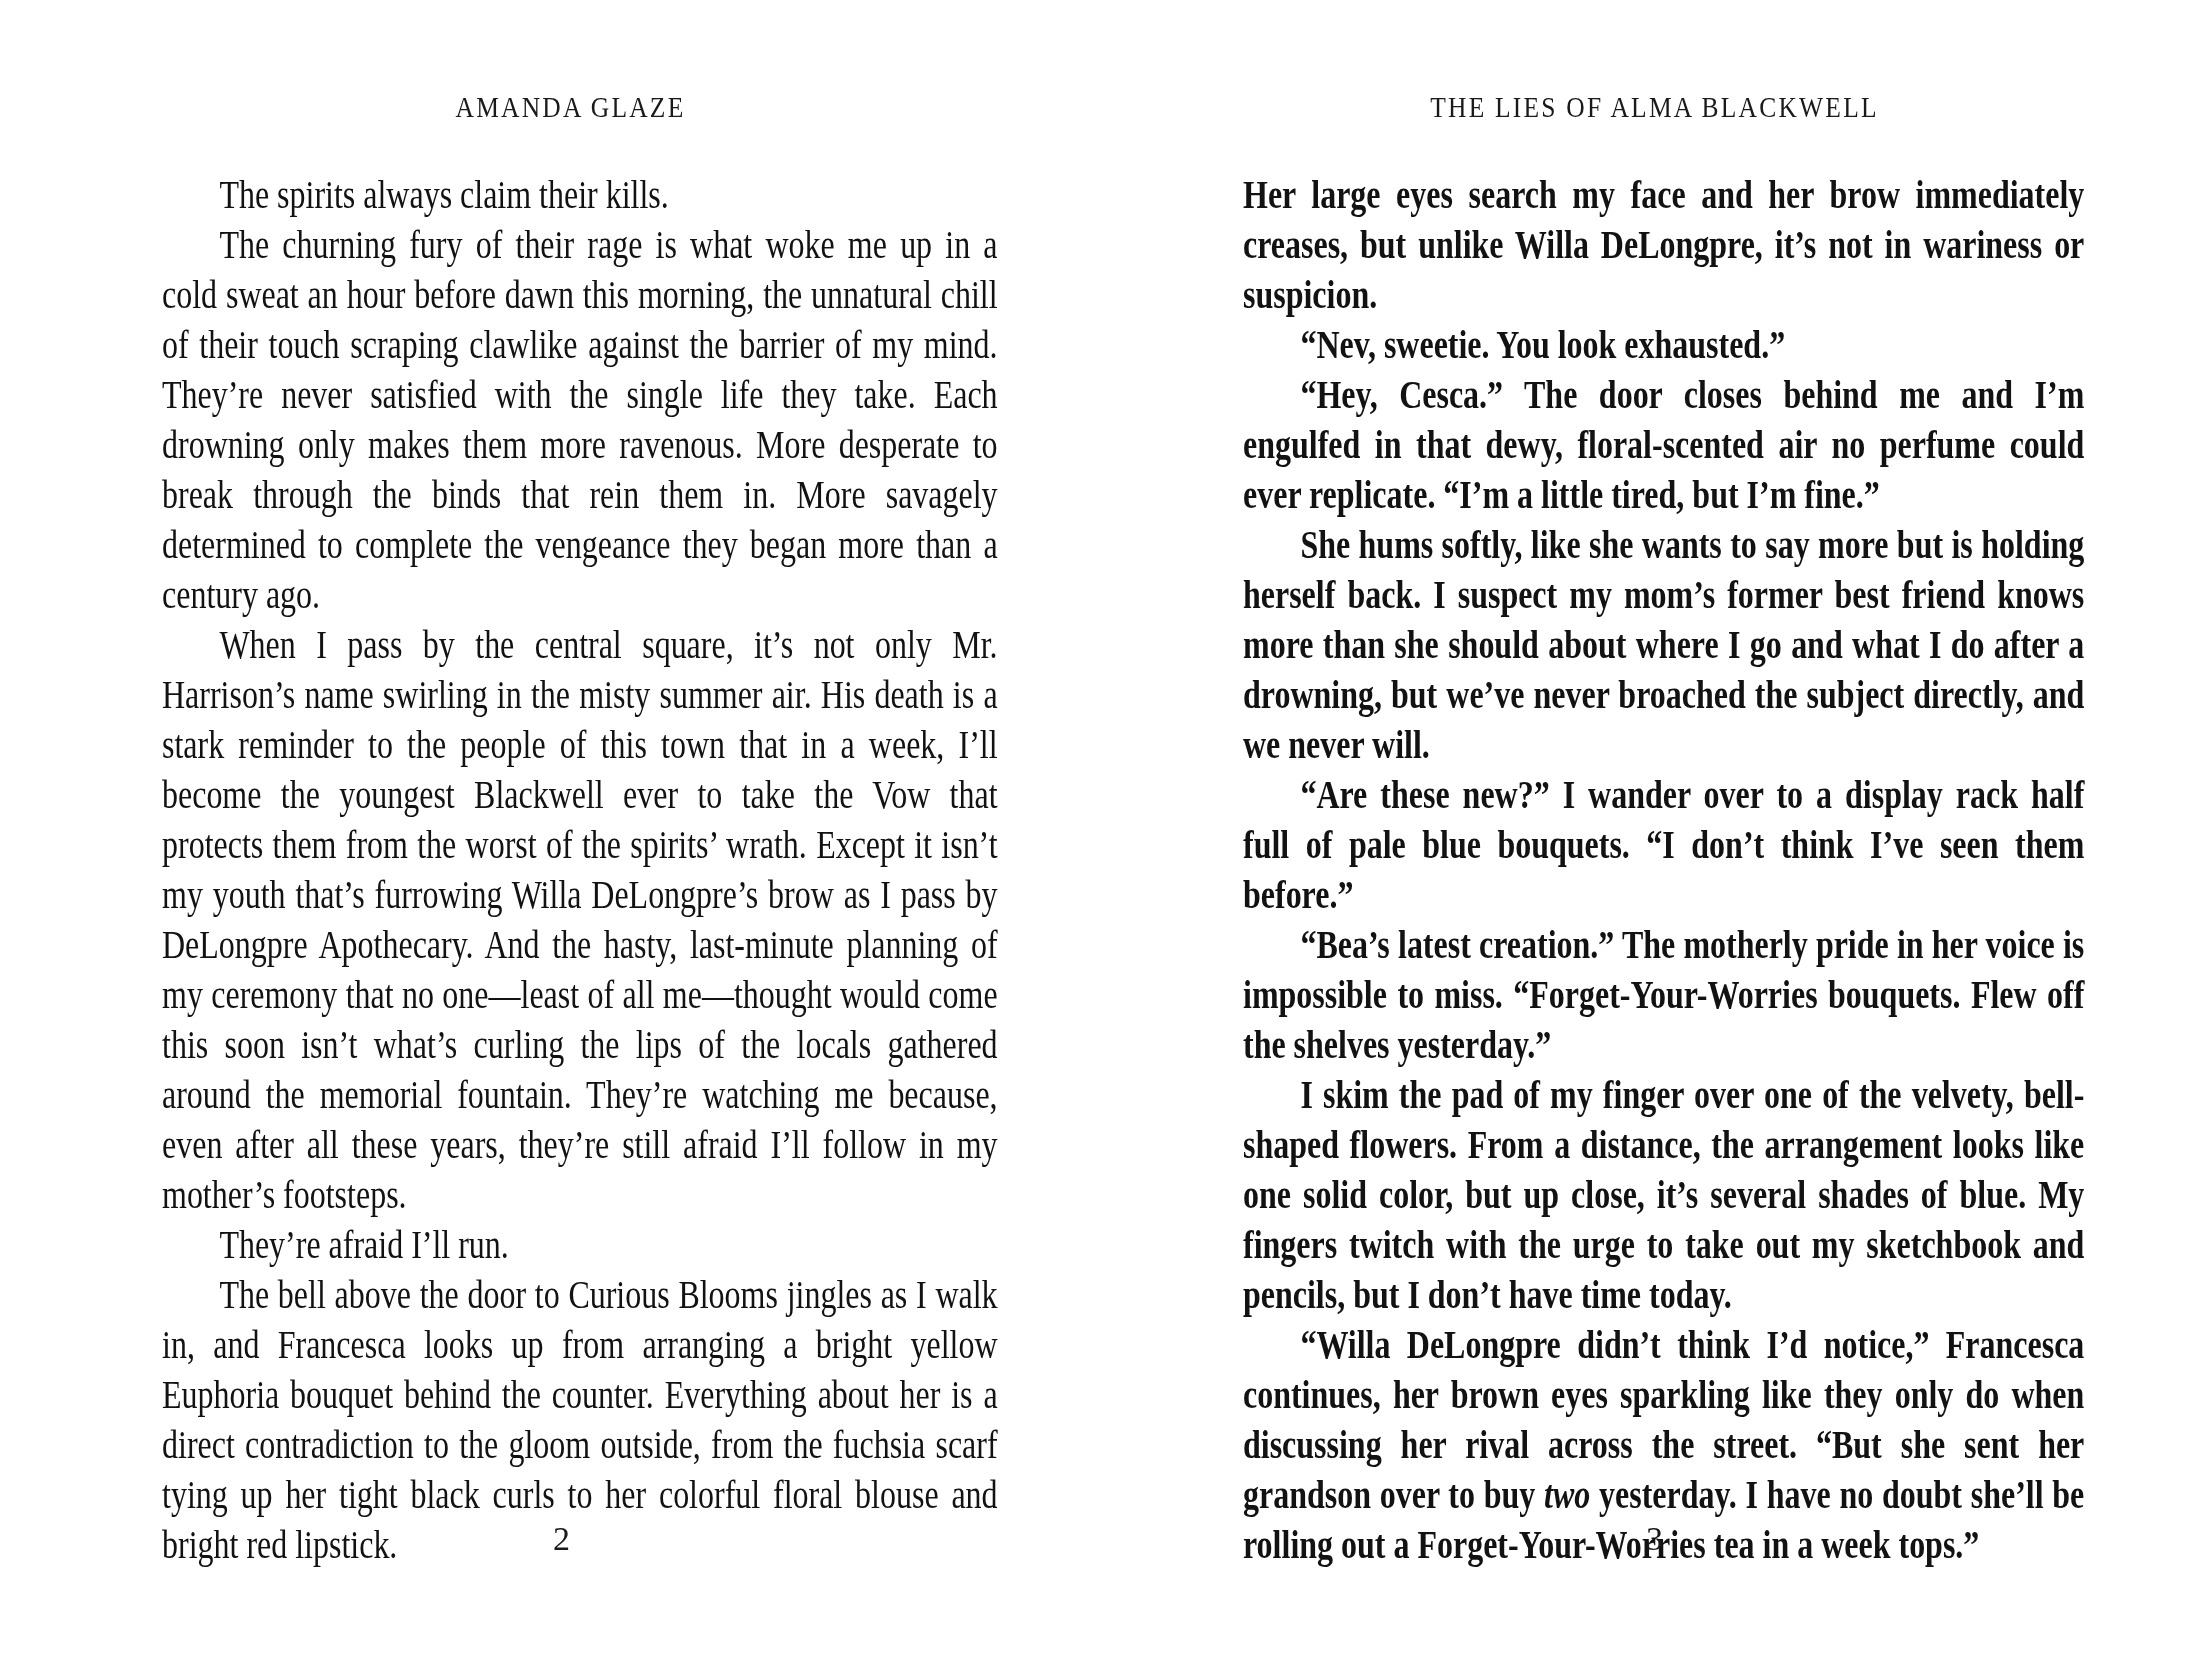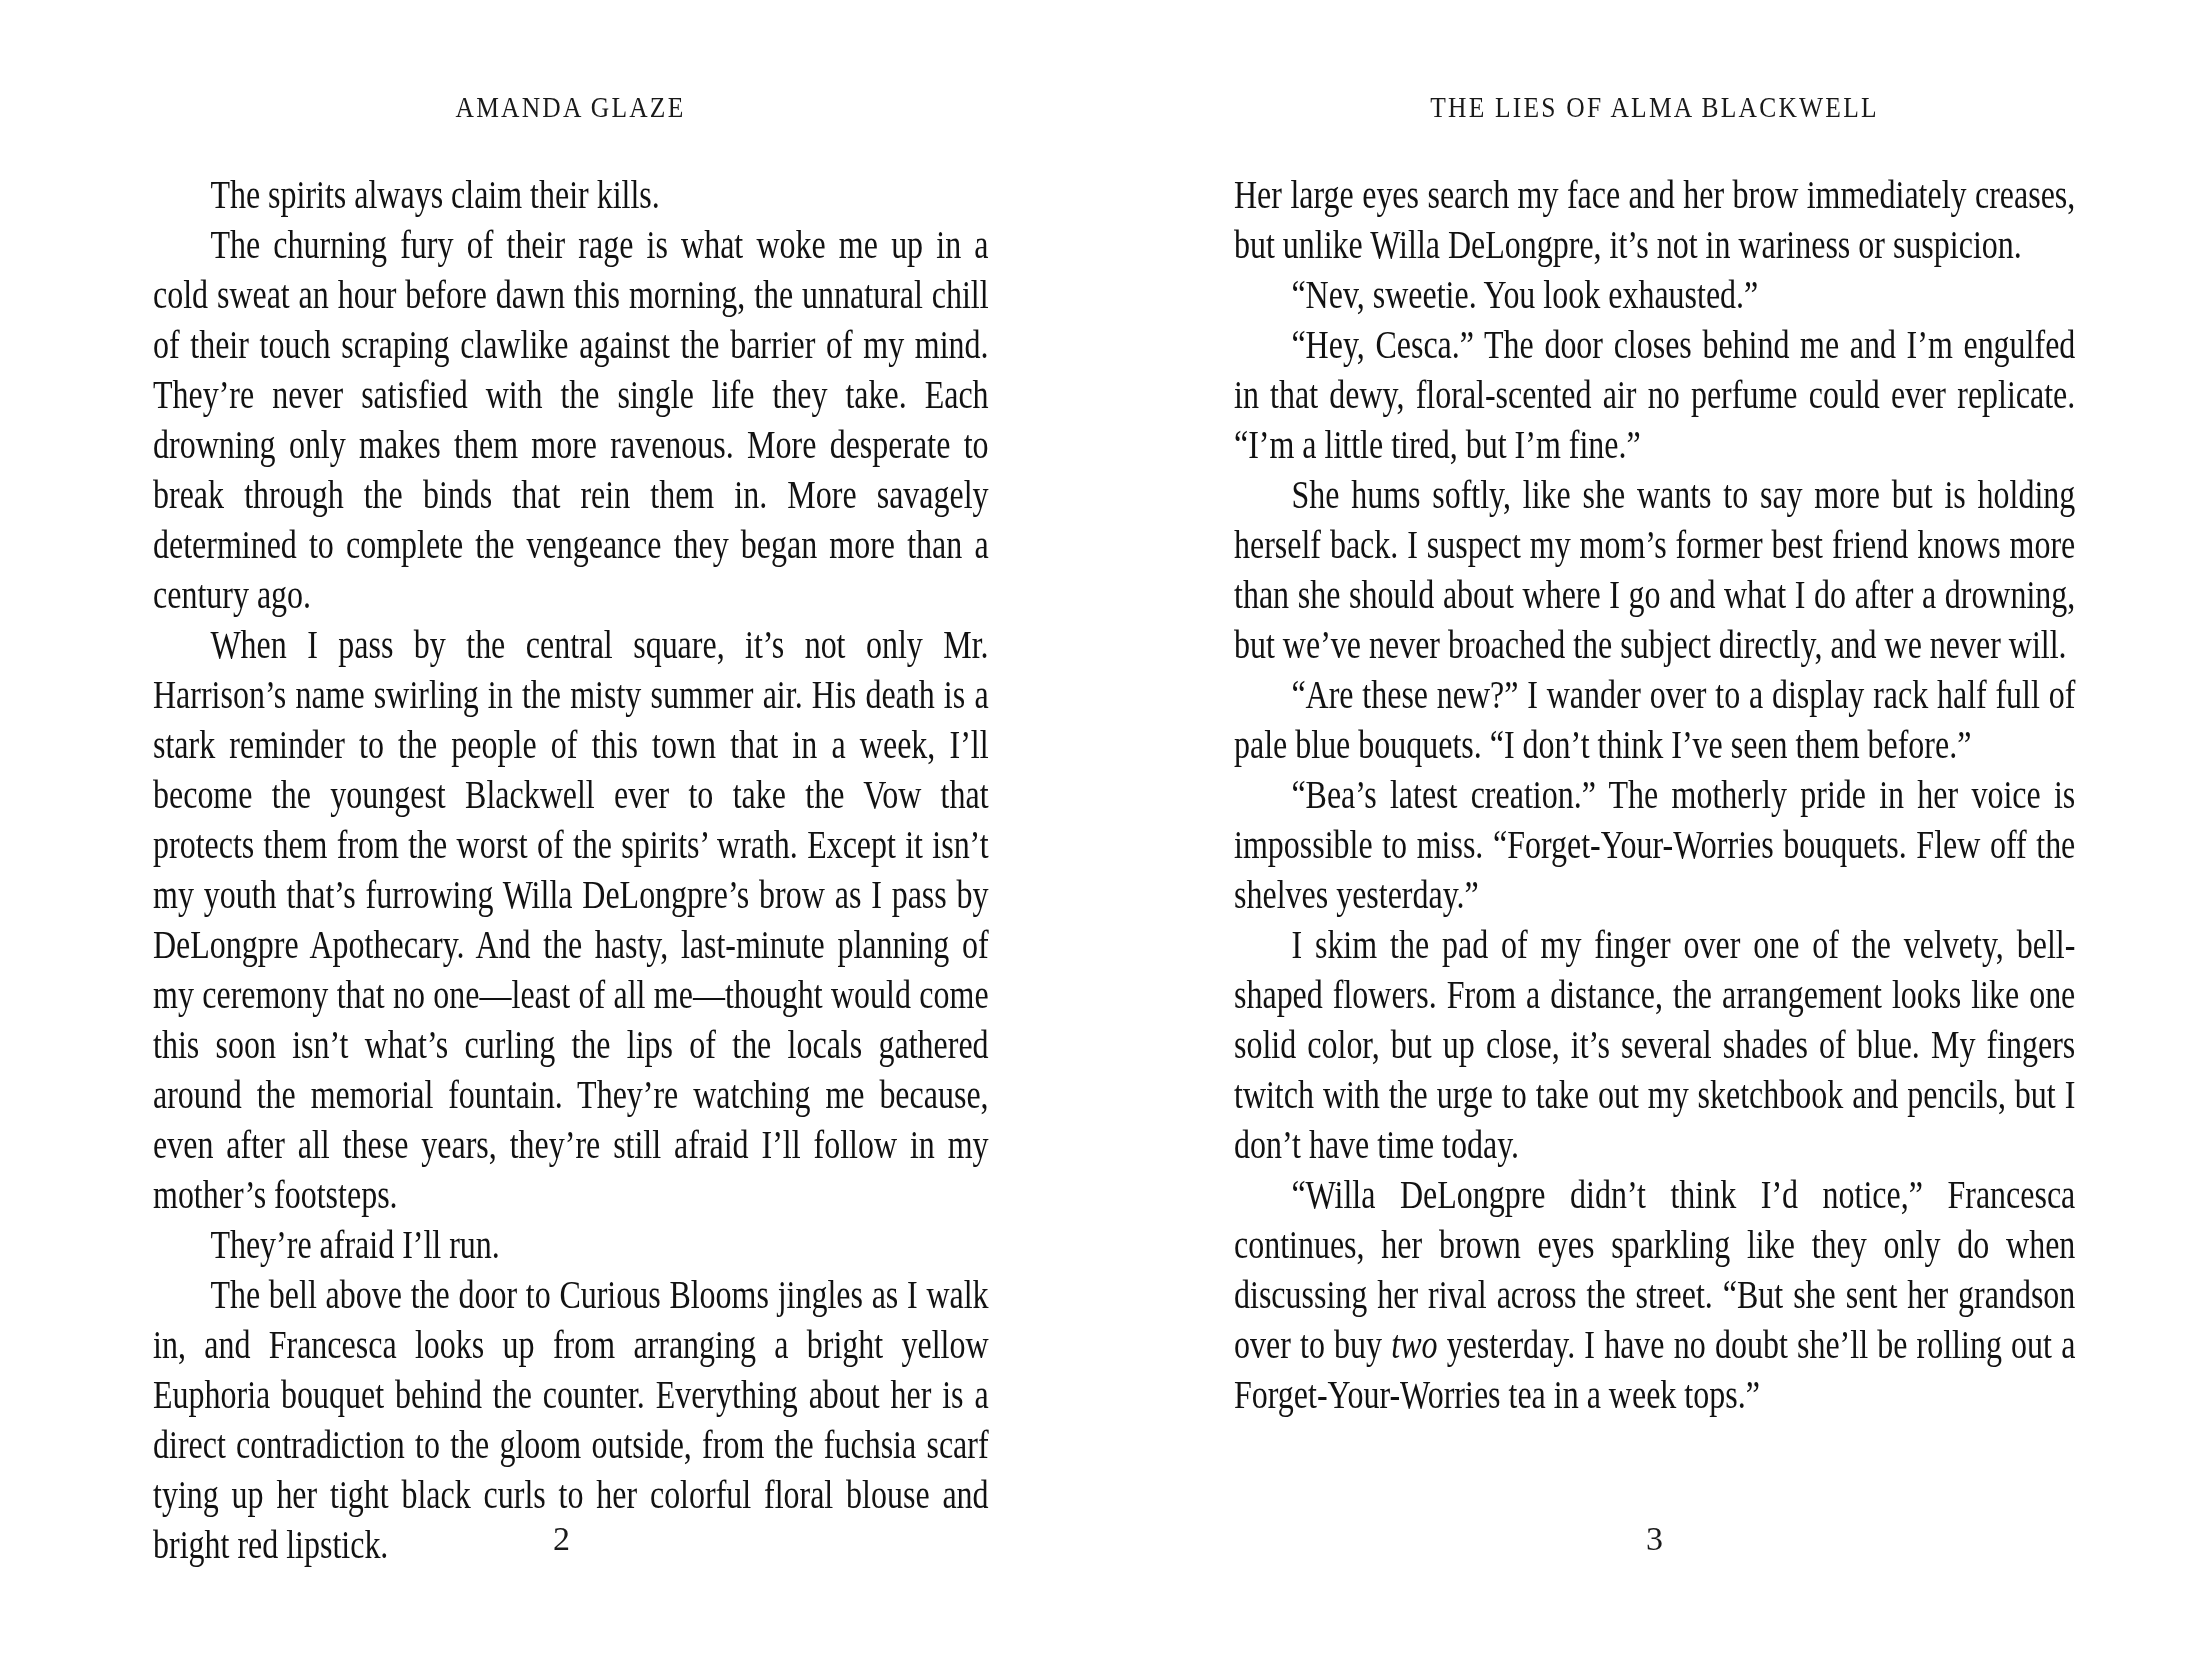--- a/index.html
+++ b/index.html
@@ -19,23 +19,23 @@
     line-height: 29px;
     letter-spacing: 2.5px;
     text-align: center;
     white-space: nowrap;
     transform: scaleX(0.88);
     color: #1a1a1a;
   }
   .running-header.left  { left: 153px;  width: 835px; }
   .running-header.right { left: 1234px; width: 841px; }
 
-  .text-block { position: absolute; top: 170px; }
+  .text-block { position: absolute; top: 170px; margin-left: 9px; }
   .text-block.left  { left: 153px;  width: 835px; }
-  .text-block.right { left: 1234px; width: 841px; }
+  .text-block.right { left: 1234px; width: 841px; font-weight: bold; }
 
   .text-inner {
     transform: scaleX(0.82);
     transform-origin: 0 0;
     font-size: 39px;
     line-height: 50px;
     text-align: justify;
   }
   .text-block.left  .text-inner { width: 1019px; }
   .text-block.right .text-inner { width: 1026px; }

